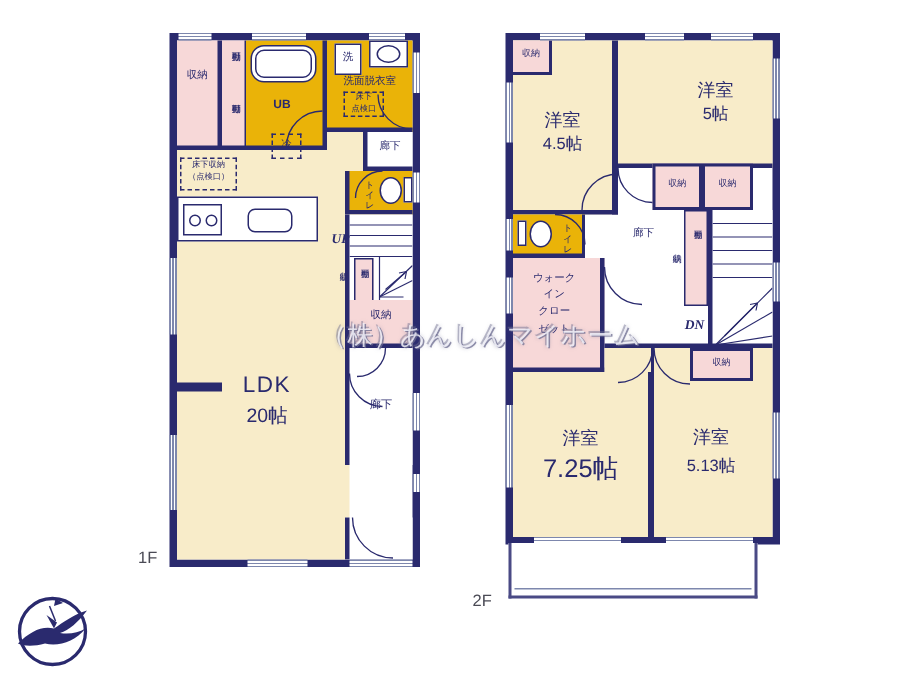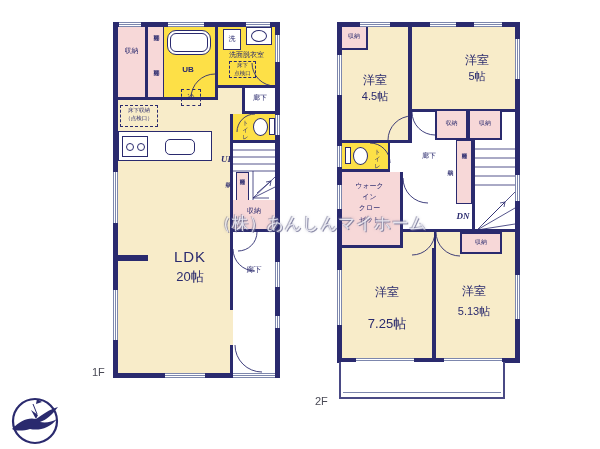--- a/index.html
+++ b/index.html
@@ -2,21 +2,21 @@
 <html><head>
 <meta charset="utf-8">
 <style>
   html,body{margin:0;padding:0;background:#fff}
   .canvas{position:relative;width:600px;height:449px;background:#ffffff;overflow:hidden;
           font-family:"Liberation Sans",sans-serif}
   .plan{position:absolute;background:#fff;border:5px solid #2a2a6e;box-sizing:border-box}
   .room{position:absolute;box-sizing:border-box;border:0 solid #2a2a6e}
   .cream{background:#f8ecc9}
   .pink{background:#f7d8d8}
-  .blue{background:#fde047}
+  .blue{background:#eab308}
   .white{background:#fff}
   .lbl{position:absolute;color:#2a2a6e;text-align:center;line-height:1.25;white-space:nowrap}
   .pre{white-space:pre-line}
   .v{writing-mode:vertical-rl;text-orientation:upright;letter-spacing:0;white-space:nowrap}
   .fix{position:absolute;background:#fff;border:1px solid #2a2a6e;box-sizing:border-box}
   .dash{position:absolute;border:1px dashed #2a2a6e;box-sizing:border-box;color:#2a2a6e;text-align:center}
   .wall{position:absolute;background:#2a2a6e}
   .wh{position:absolute;height:5px;background:linear-gradient(180deg,#7d87ad 0 1px,#fff 1px 2px,#7d87ad 2px 3px,#fff 3px 4px,#7d87ad 4px 5px)}
   .wv{position:absolute;width:5px;background:linear-gradient(90deg,#7d87ad 0 1px,#fff 1px 2px,#7d87ad 2px 3px,#fff 3px 4px,#7d87ad 4px 5px)}
   .overlay{position:absolute;left:0;top:0;pointer-events:none}
@@ -116,21 +116,21 @@
     </div>
 
     <div class="dash" style="left:63px;top:62px;width:20px;height:17px">
       <div class="lbl" style="left:0;right:0;top:3px;font-size:7px">冷</div>
     </div>
     <div class="dash pre" style="left:2px;top:78px;width:38px;height:22px;font-size:5.5px;line-height:1.5">床下収納
 （点検口）</div>
 
     <div class="wall" style="left:0;top:228px;width:30px;height:6px"></div>
 
-    <div class="lbl" style="left:44px;top:221px;width:56px">
+    <div class="lbl" style="left:32px;top:221px;width:56px">
       <div style="font-size:15px;letter-spacing:1px">LDK</div>
       <div style="font-size:13px;margin-top:2px">20帖</div>
     </div>
 
     <svg class="overlay" width="157" height="346" viewBox="0 0 157 346">
       <g stroke="#2a2a6e" stroke-width="0.9" fill="none">
         <path d="M73,71 A24,24 0 0 1 97,47"></path>
         <path d="M134,36 A23,23 0 0 0 157,59"></path>
         <path d="M119,105 A18,18 0 0 1 137,87"></path>
         <path d="M139,205 A19,19 0 0 1 120,224"></path>
@@ -216,21 +216,21 @@
         </g>
       </svg>
     </div>
     <div class="lbl updn" style="left:110px;top:184px;width:22px">DN</div>
 
     <div class="wall" style="left:61px;top:202px;width:112px;height:3px"></div>
 
     <div class="room cream" style="left:0;top:221px;width:94px;height:110px;border-right-width:4px">
       <div class="lbl" style="left:13px;top:37px;width:64px">
         <div style="font-size:12px">洋室</div>
-        <div style="font-size:13px;margin-top:16px">7.25帖</div>
+        <div style="font-size:17px;margin-top:2px">7.25帖</div>
       </div>
     </div>
     <div class="room cream" style="left:61px;top:205px;width:33px;height:16px;border-right-width:2px"></div>
 
     <div class="room cream" style="left:94px;top:205px;width:79px;height:126px">
       <div class="room pink" style="left:24px;top:0;width:42px;height:22px;border-width:2px">
         <div class="lbl" style="left:0;right:0;top:5px;font-size:6px">収納</div>
       </div>
       <div class="lbl" style="left:8px;top:52px;width:60px">
         <div style="font-size:12px">洋室</div>

